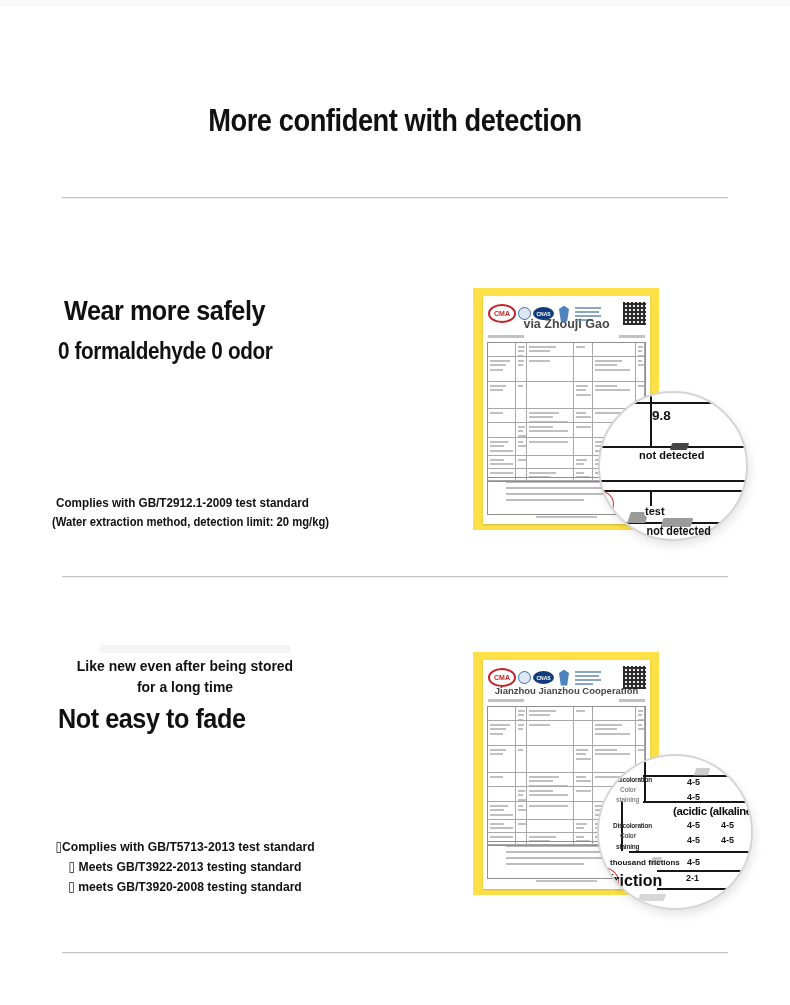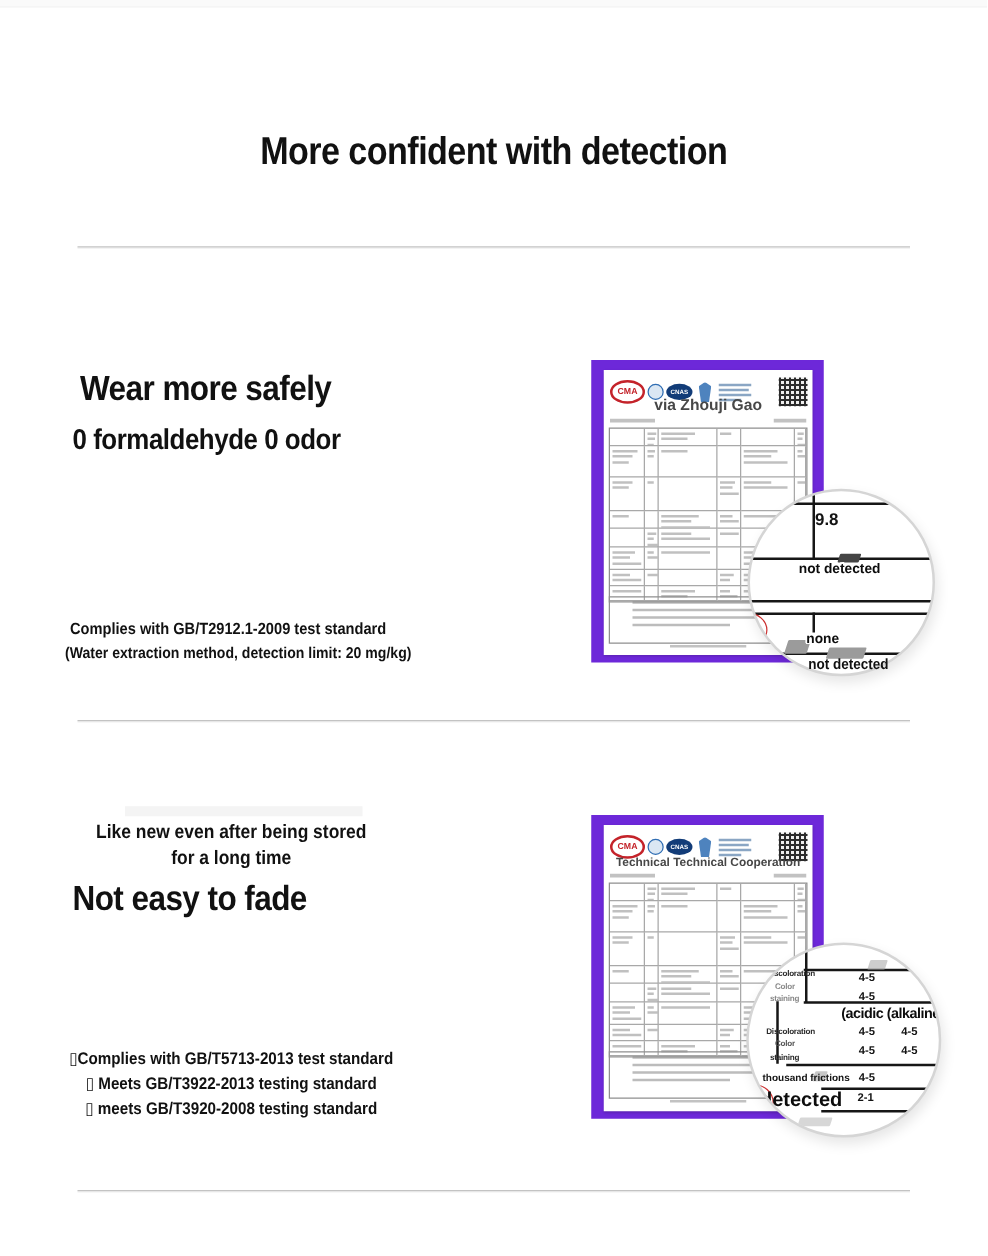--- a/index.html
+++ b/index.html
@@ -17,21 +17,21 @@
   .h3a{position:absolute;left:58px;top:338px;font-size:23px;font-weight:700;letter-spacing:-.4px;white-space:nowrap;}
   .std1{position:absolute;left:56px;top:495px;font-size:13px;font-weight:700;white-space:nowrap;}
   .std2{position:absolute;left:52px;top:515px;font-size:12.5px;font-weight:600;white-space:nowrap;}
   .s2l1{position:absolute;left:40px;top:657px;width:290px;text-align:center;font-size:15.5px;font-weight:700;}
   .s2l2{position:absolute;left:40px;top:678px;width:290px;text-align:center;font-size:15.5px;font-weight:700;}
   .h2b{position:absolute;left:58px;top:703px;font-size:28px;font-weight:700;letter-spacing:-.5px;white-space:nowrap;}
   .stds{position:absolute;left:35px;top:837px;width:300px;text-align:center;font-size:13.5px;font-weight:700;line-height:20px;}
   .ghost{position:absolute;background:#f4f4f4;}
 
   
-  .card{position:absolute;left:473px;width:186px;background:#6d28d9;}
+  .card{position:absolute;left:473px;width:186px;background:#fde047;}
   .paper{position:absolute;left:10px;top:8px;right:9px;bottom:6px;background:#fff;box-shadow:0 1px 2px rgba(0,0,0,.18);}
   .logos{position:absolute;top:6px;left:5px;right:4px;height:23px;display:flex;align-items:center;gap:2px;}
   .cma{width:24px;height:15px;border:2px solid #c4232a;border-radius:50%;color:#c4232a;font-size:7px;font-weight:700;
        display:flex;align-items:center;justify-content:center;flex:0 0 auto;}
   .dot{width:11px;height:11px;border-radius:50%;border:1px solid #2f6db3;background:#dbe7f3;flex:0 0 auto;}
   .cnas{width:21px;height:13px;border-radius:50%;background:#123c78;color:#fff;font-size:5px;font-weight:700;
         display:flex;align-items:center;justify-content:center;flex:0 0 auto;}
   .emblem{width:10px;height:16px;background:#2f6db3;clip-path:polygon(50% 0,100% 22%,82% 100%,18% 100%,0 22%);
           opacity:.85;flex:0 0 auto;margin-left:3px;}
   .addr{display:flex;flex-direction:column;gap:2px;margin-left:4px;}
@@ -284,21 +284,21 @@
     <div class="hl" style="left:0;top:87px;width:146px"></div>
     <div class="hl" style="left:0;top:97px;width:146px"></div>
     <div class="hl" style="left:0;top:129px;width:146px"></div>
     <div class="vl" style="left:50px;top:0;height:54px"></div>
     <div class="vl" style="left:50px;top:97px;height:16px"></div>
     <div class="v61">9.8</div>
     <div class="smg smgd" style="left:71px;top:50px;width:17px;height:7px"></div>
     <div class="halo" style="left:39px;top:56px;font-size:11px">not detected</div>
     <div class="smg" style="left:29px;top:119px;width:18px;height:11px"></div>
     <div class="smg" style="left:62px;top:125px;width:30px;height:9px"></div>
-    <div class="halo" style="left:45px;top:112px;font-size:11px">none</div>
+    <div class="halo" style="left:45px;top:112px;font-size:11px">test</div>
     <div class="redarc" style="left:-18px;top:97px;width:30px;height:26px"></div>
   </div>
   <div class="below-lbl condc">not detected</div>
 
   <div class="ghost" style="left:100px;top:645px;width:190px;height:8px"></div>
   <div class="s2l1 condc">Like new even after being stored</div>
   <div class="s2l2 condc">for a long time</div>
   <div class="h2b cond">Not easy to fade</div>
   <div class="stds condc">
     <div>▯Complies with GB/T5713-2013 test standard</div>
@@ -314,21 +314,21 @@
         <span class="cnas">CNAS</span>
         <span class="emblem"></span>
         <span class="addr">
           <i style="width:26px"></i>
             <i style="width:24px"></i>
             <i style="width:26px"></i>
             <i style="width:18px"></i>
         </span>
         <span class="qr"></span>
       </div>
-      <div class="stamp stamp2">Technical Technical Cooperation</div>
+      <div class="stamp stamp2">Jianzhou Jianzhou Cooperation</div>
       <div class="meta">
         <i style="left:0;top:0;width:36px"></i>
           <i style="right:0;top:0;width:26px"></i>
       </div>
       <div class="ctable">
           <div class="cell" style="height: 13px;"></div>
           <div class="cell" style="height: 13px;">
             <i style="width: 72%;"></i>
             <i style="width: 59%;"></i>
             <i style="width: 46%;"></i>
@@ -518,17 +518,17 @@
     <div class="val" style="left:88px;top:64px">4-5</div>
     <div class="val" style="left:122px;top:64px">4-5</div>
     <div class="val" style="left:88px;top:79px">4-5</div>
     <div class="val" style="left:122px;top:79px">4-5</div>
 
     <div class="smg" style="left:52px;top:101px;width:10px;height:8px;opacity:.55"></div>
     <div class="thous">thousand frictions</div>
     <div class="val" style="left:88px;top:101px">4-5</div>
 
     <div class="redarc" style="left:-14px;top:111px;width:32px;height:27px"></div>
-    <div class="frict">detected</div>
+    <div class="frict">friction</div>
     <div class="val" style="left:87px;top:117px">2-1</div>
     <div class="smg" style="left:40px;top:138px;width:26px;height:7px;opacity:.4"></div>
   </div>
 </div>
 
 </body></html>

